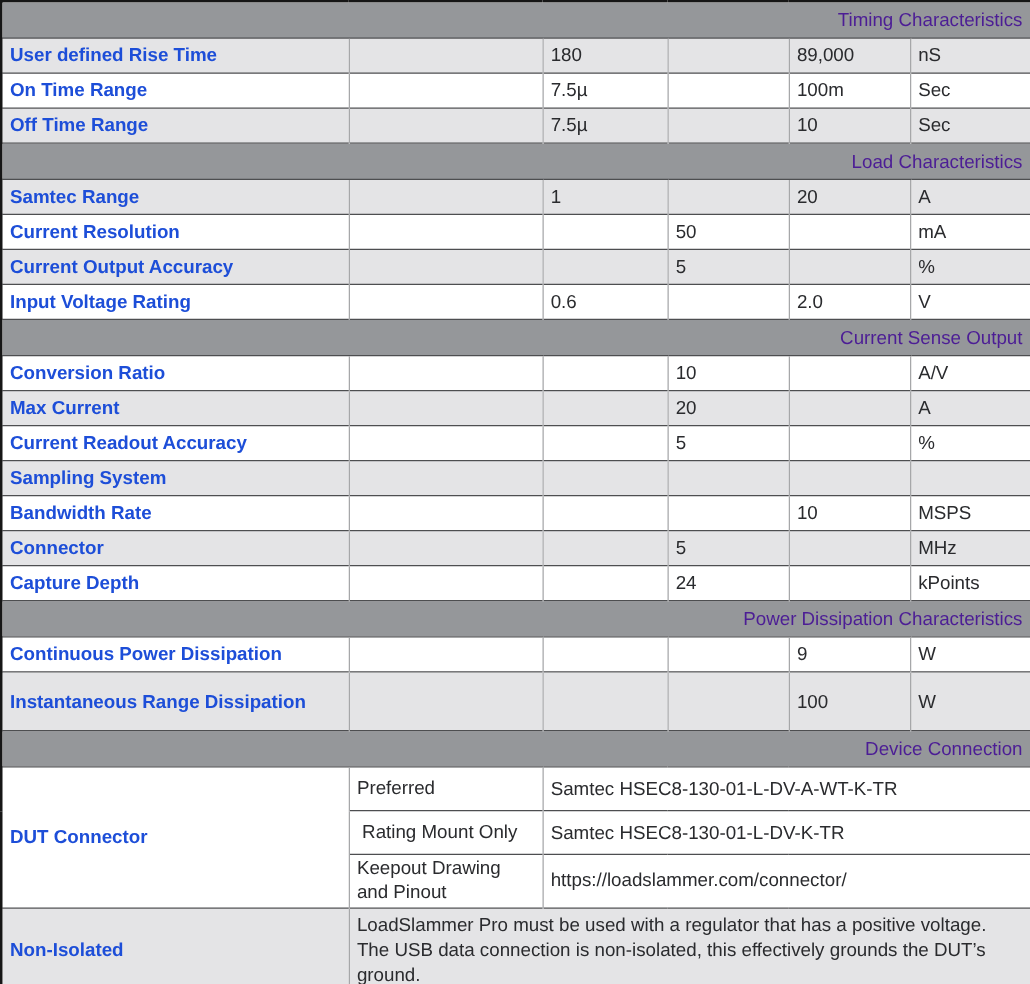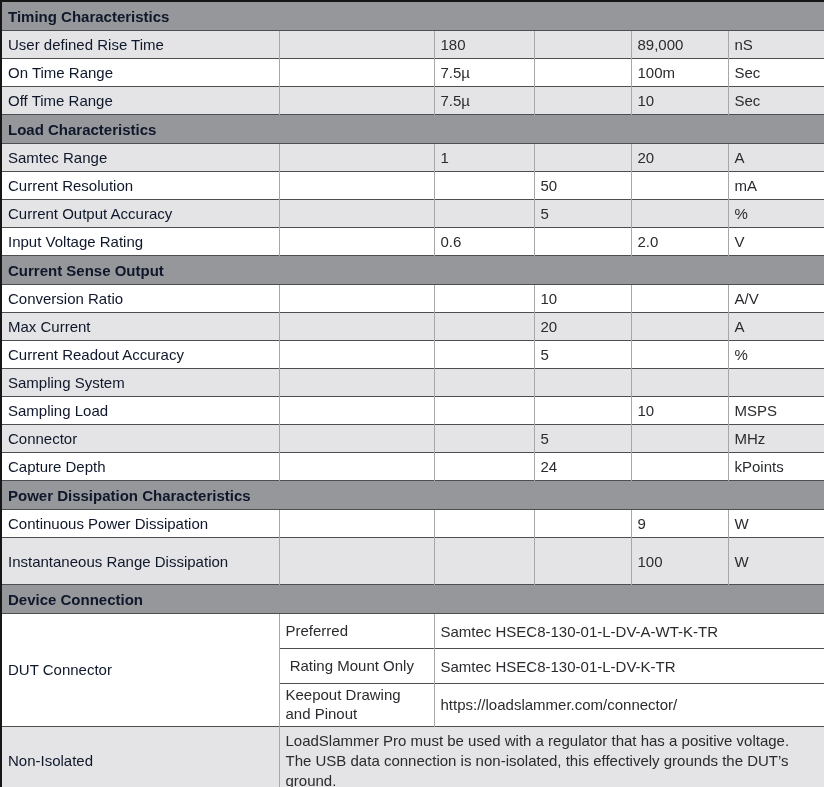--- a/index.html
+++ b/index.html
@@ -14,30 +14,30 @@
     border-left:1px solid #a6a7a9;
     padding:2px 6px;
     font-size:15px;
     color:#2a2b2e;
     height:23px;
     vertical-align:middle;
     overflow:hidden;
   }
   tr.sec td{
     background:#95979a;
-    text-align:left;
-    font-weight:700;
-    color:#0f172a;
+    text-align:right;
+    font-weight:400;
+    color:#4c1d95;
     font-size:15px;
     border-left:none;
     height:24px;
   }
   td.lbl{
-    font-weight:400;
-    color:#0f172a;
+    font-weight:700;
+    color:#1d4ed8;
     border-left:none;
   }
   tr.g td{background:#e4e4e6;}
   tr.w td{background:#ffffff;}
   td.sub{line-height:1.25;}
   td.pre{white-space:pre-wrap;}
   tr.dev td{height:30px;}
   td.para{line-height:1.35;padding-top:4px;padding-bottom:4px;}
   tr.tall td{height:42px;}
   tr.niso td{height:60px;}
@@ -149,21 +149,21 @@
     </tr>
     <tr class="g">
       <td class="lbl">Sampling System</td>
       <td></td>
       <td></td>
       <td></td>
       <td></td>
       <td></td>
     </tr>
     <tr class="w">
-      <td class="lbl">Sampling Load</td>
+      <td class="lbl">Bandwidth Rate</td>
       <td></td>
       <td></td>
       <td></td>
       <td>10</td>
       <td>MSPS</td>
     </tr>
     <tr class="g">
       <td class="lbl">Connector</td>
       <td></td>
       <td></td>

